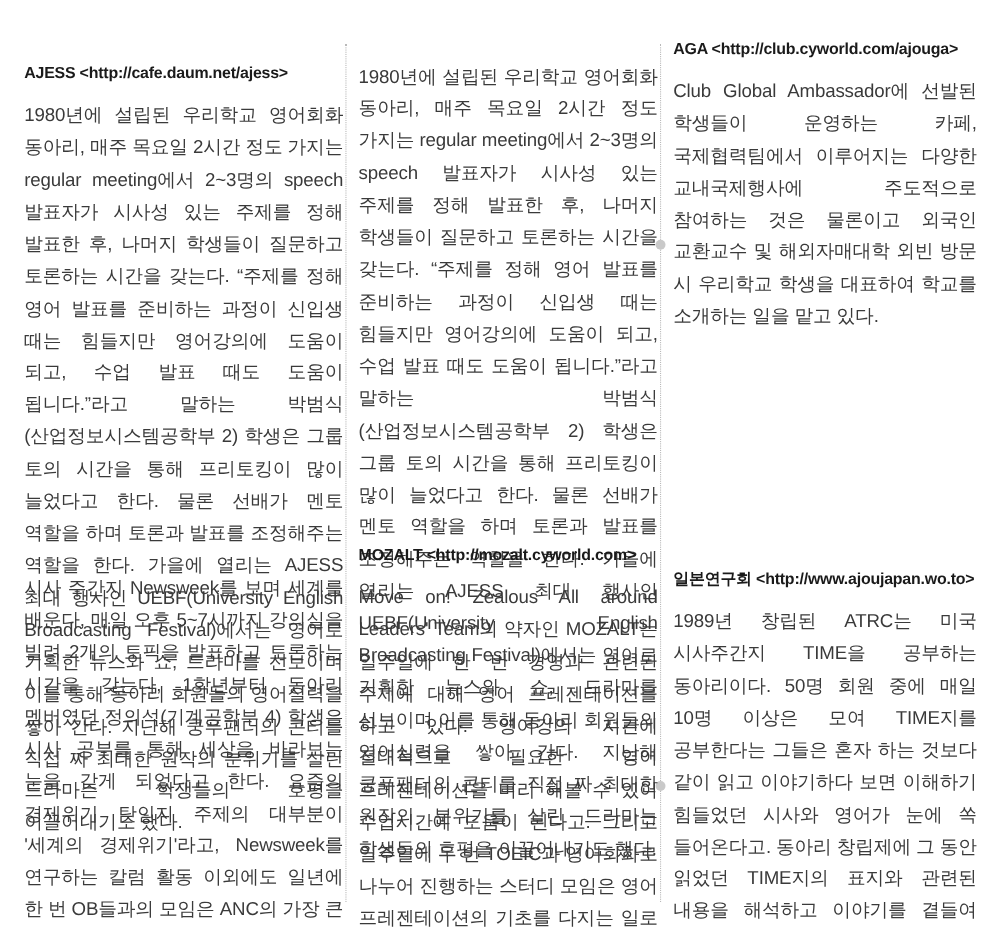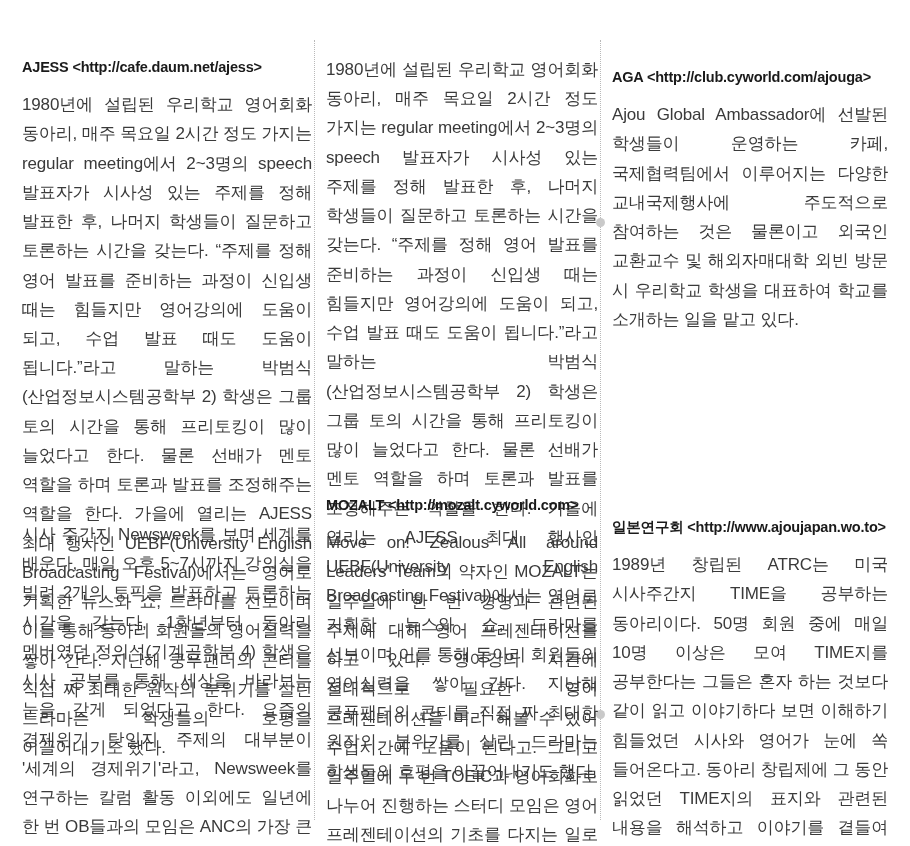--- a/index.html
+++ b/index.html
@@ -73,21 +73,21 @@
     word-break: keep-all;
   }
 
   
   #art-ajess     { left: 0;  top: 58px;  width: 290px; }
   #art-anc       { left: 0;  top: 520px; width: 290px; }
 
   #art-atrc      { left: 0;  top: 55px;  width: 272px; }
   #art-mozalt    { left: 0;  top: 496px; width: 272px; }
 
-  #art-aga       { left: 0;  top: 68px;  width: 276px; }
+  #art-aga       { left: 0;  top: 36px;  width: 276px; }
   #art-afc       { left: 0;  top: 248px; width: 276px; }
   #art-japan     { left: 0;  top: 518px; width: 276px; }
 
   .title-sm { font-size: 13.5px; }
 </style>
 </head>
 <body>
 
 <div class="page">
 
@@ -119,21 +119,21 @@
       <h2 class="title">MOZALT &lt;http://mozalt.cyworld.com&gt;</h2>
       <p class="body">Move on! Zealous All around Leaders' Team의 약자인 MOZALT는 일주일에 한 번 경영과 관련된 주제에 대해 영어 프레젠테이션을 하고 있다. 영어강의 시간에 절대적으로 필요한 영어 프레젠테이션을 미리 해볼 수 있어 수업시간에 도움이 된다고. 그리고 일주일에 두 번 TOEIC과 영어회화로 나누어 진행하는 스터디 모임은 영어 프레젠테이션의 기초를 다지는 일로 학생들이 빠지지 않고 참석한다. 영어 능력을 기초로 학생들의 내적 능력을 향상시키고, 인적 네트워크를 형성하는 장으로서 글로벌 리더를 양성하고자 하는 것이 목표이다.</p>
     </div>
 
   </div>
 
   <div class="col col-3">
 
     <div class="article" id="art-aga">
       <h2 class="title">AGA &lt;http://club.cyworld.com/ajouga&gt;</h2>
-      <p class="body">Ajou Global Ambassador에 선발된 학생들이 운영하는 카페, 국제협력팀에서 이루어지는 다양한 교내국제행사에 주도적으로 참여하는 것은 물론이고 외국인 교환교수 및 해외자매대학 외빈 방문 시 우리학교 학생을 대표하여 학교를 소개하는 일을 맡고 있다.</p>
+      <p class="body">Club Global Ambassador에 선발된 학생들이 운영하는 카페, 국제협력팀에서 이루어지는 다양한 교내국제행사에 주도적으로 참여하는 것은 물론이고 외국인 교환교수 및 해외자매대학 외빈 방문 시 우리학교 학생을 대표하여 학교를 소개하는 일을 맡고 있다.</p>
     </div>
 
     <div class="article" id="art-afc">
     </div>
 
     <div class="article" id="art-japan">
       <h2 class="title">일본연구회 &lt;http://www.ajoujapan.wo.to&gt;</h2>
       <p class="body">1989년 창립된 ATRC는 미국 시사주간지 TIME을 공부하는 동아리이다. 50명 회원 중에 매일 10명 이상은 모여 TIME지를 공부한다는 그들은 혼자 하는 것보다 같이 읽고 이야기하다 보면 이해하기 힘들었던 시사와 영어가 눈에 쏙 들어온다고. 동아리 창립제에 그 동안 읽었던 TIME지의 표지와 관련된 내용을 해석하고 이야기를 곁들여 내놓기도 한다. 회장인 김성환(건축학부 2) 학생은 영어를 공부하려고 ATRC에 들어왔지만, 공대생들에게 취약한 세계 시사에도 민감해지면서 세계를 바라보는 시야가 넓어졌다고 한다.</p>
     </div>
 

